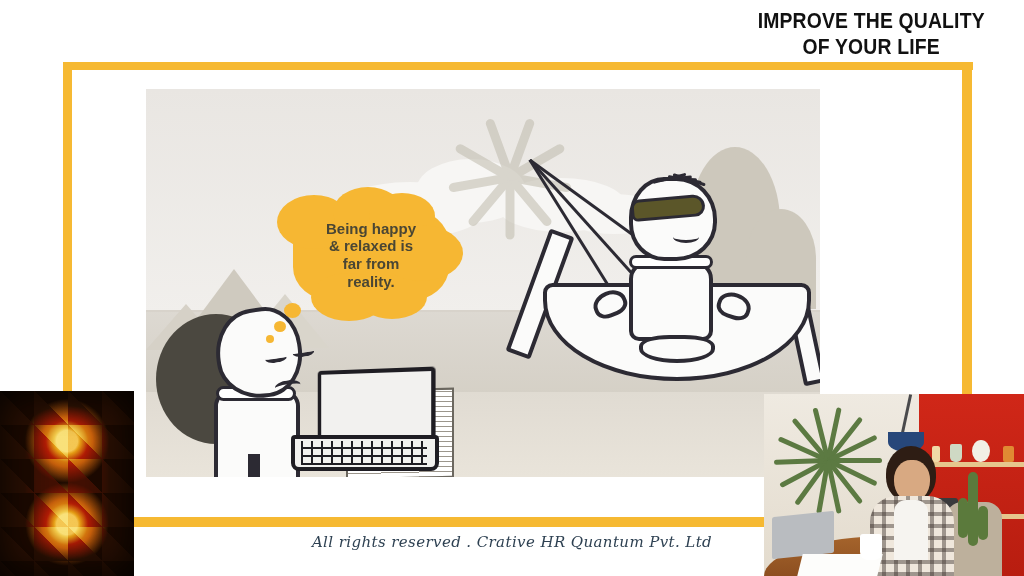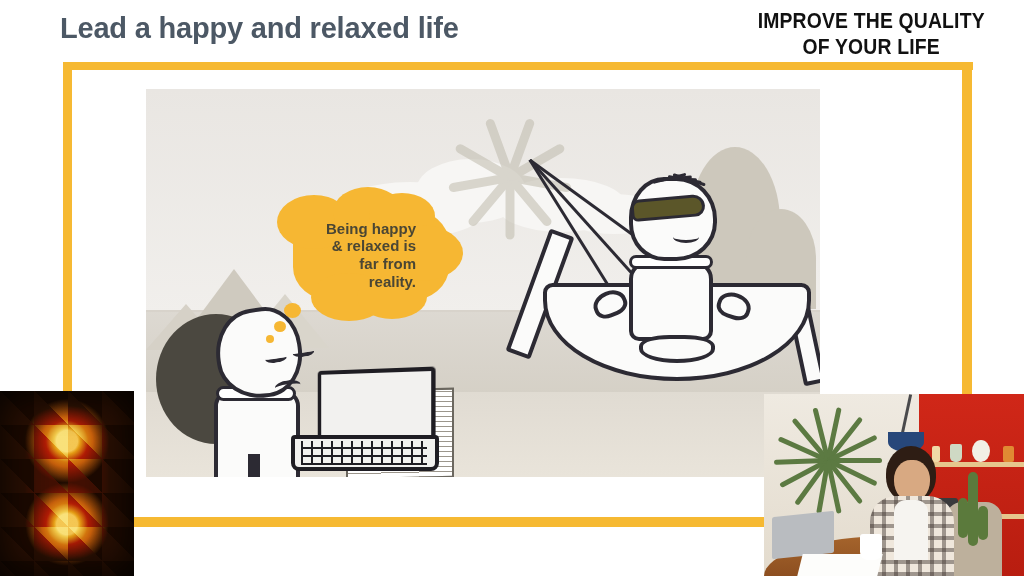--- a/index.html
+++ b/index.html
@@ -73,21 +73,21 @@
   }
   .bubble::before, .bubble::after { content:""; position:absolute; background:#f6b733; border-radius:50%; }
   .bubble::before { width:74px; height:54px; left:-16px; top:-14px; }
   .bubble::after  { width:84px; height:56px; right:-14px; top:16px; }
   .bubble-lobe { position:absolute; background:#f6b733; border-radius:50%; }
   .bl1 { width:70px; height:50px; left:40px; top:-22px; }
   .bl2 { width:66px; height:46px; right:14px; top:-16px; }
   .bl3 { width:76px; height:48px; left:18px; bottom:-20px; }
   .bl4 { width:70px; height:44px; right:22px; bottom:-18px; }
   .bubble-text {
-    position:relative; z-index:3; text-align:right; color:#4a4634;
+    position:relative; z-index:3; text-align:center; color:#4a4634;
     font-size:15px; font-weight:bold; line-height:1.18; white-space:pre-line;
   }
   .tail { position:absolute; background:#f6b733; border-radius:50%; z-index:2; }
   .t1 { width:17px; height:15px; left:138px; top:214px; }
   .t2 { width:12px; height:11px; left:128px; top:232px; }
   .t3 { width:8px;  height:8px;  left:120px; top:246px; }
 
   
   .worker { position:absolute; left:40px; top:205px; width:190px; height:185px; }
   .w-blob { position:absolute; left:-30px; top:20px; width:120px; height:130px;
@@ -237,21 +237,20 @@
     position:absolute; left:0; right:0; top:533px; text-align:center;
     font-family:"DejaVu Serif", serif; font-style:italic;
     font-size:15px; color:#2e4152; letter-spacing:.4px;
   }
 </style>
 </head>
 <body>
 
 <div class="slide">
 
-  <div class="title-left">Lead a happy and relaxed life</div>
   <div class="title-right">
     <div>IMPROVE THE QUALITY</div>
     <div>OF YOUR LIFE</div>
   </div>
 
   <div class="frame-bar frame-top"></div>
   <div class="frame-bar frame-left"></div>
   <div class="frame-bar frame-right"></div>
   <div class="frame-bar frame-bottom"></div>
 
@@ -385,14 +384,15 @@
       <div class="op-hair"></div>
       <div class="op-face"></div>
       <div class="op-shirt"></div>
       <div class="op-tee"></div>
     </div>
     <div class="op-laptop"></div>
     <div class="op-book"></div>
     <div class="op-cup"></div>
   </div>
 
+  <div class="copyright">All rights reserved . Crative HR Quantum Pvt. Ltd</div>
 
 </div>
 
 </body></html>

